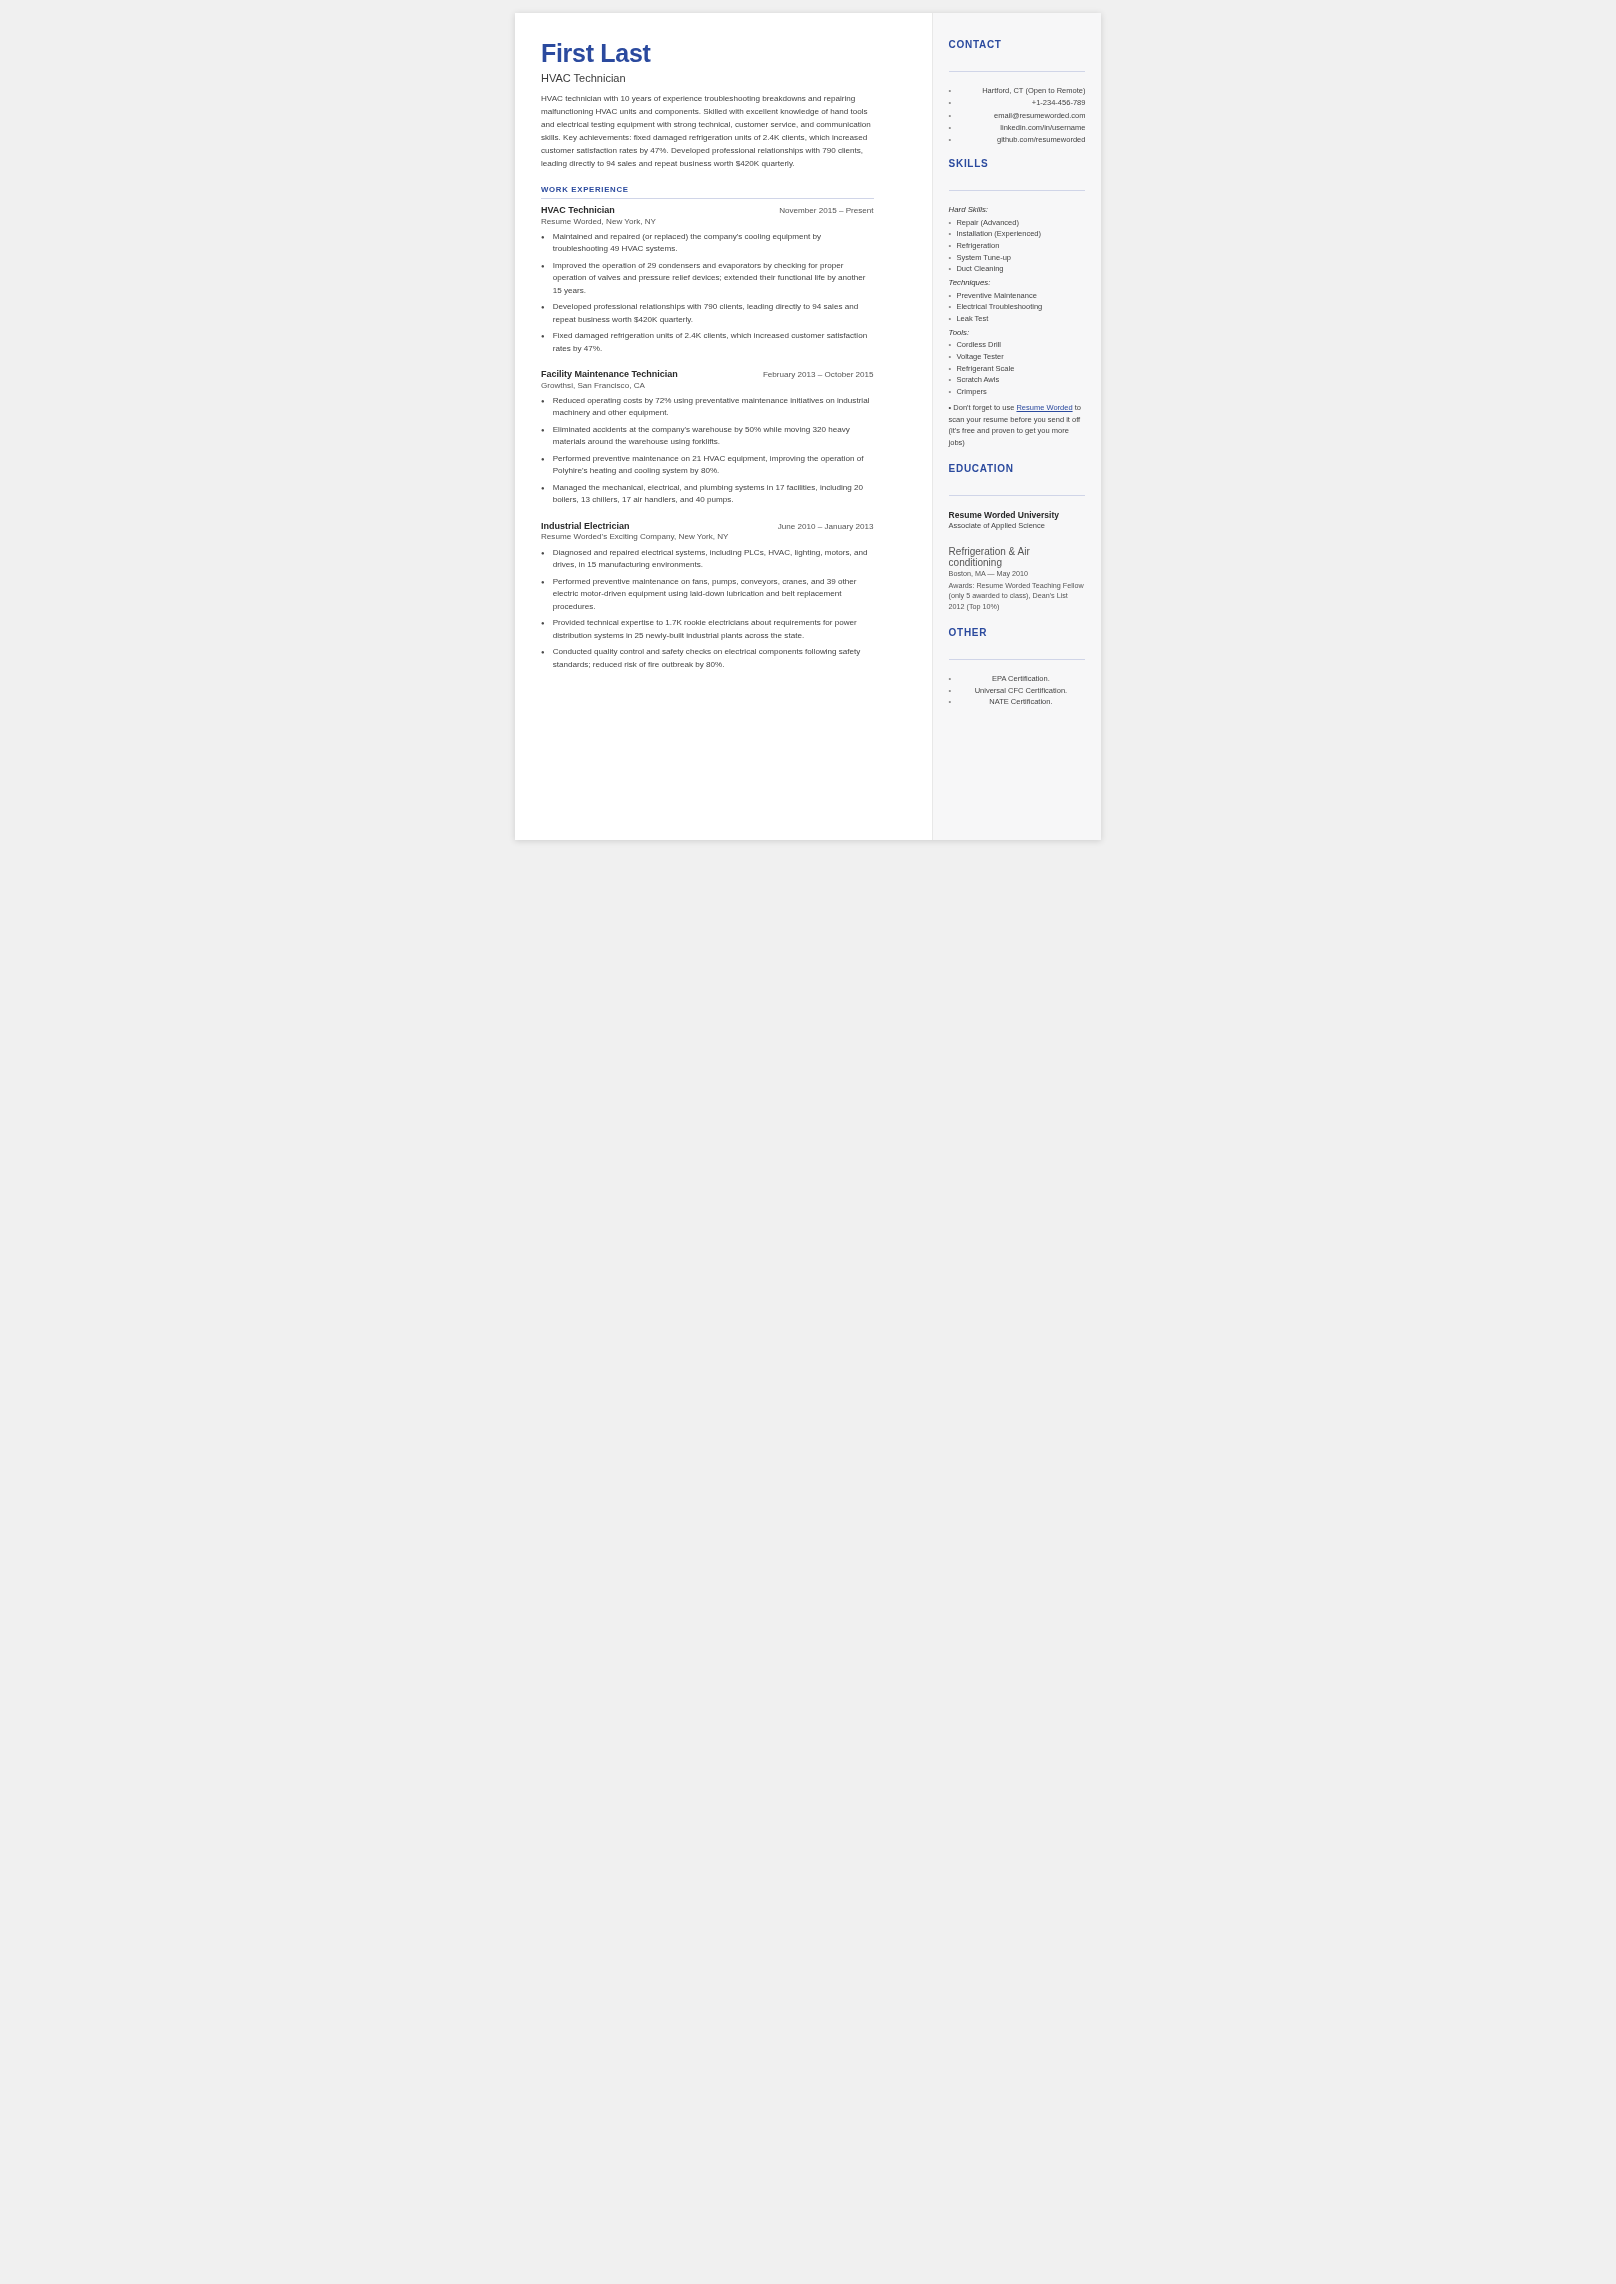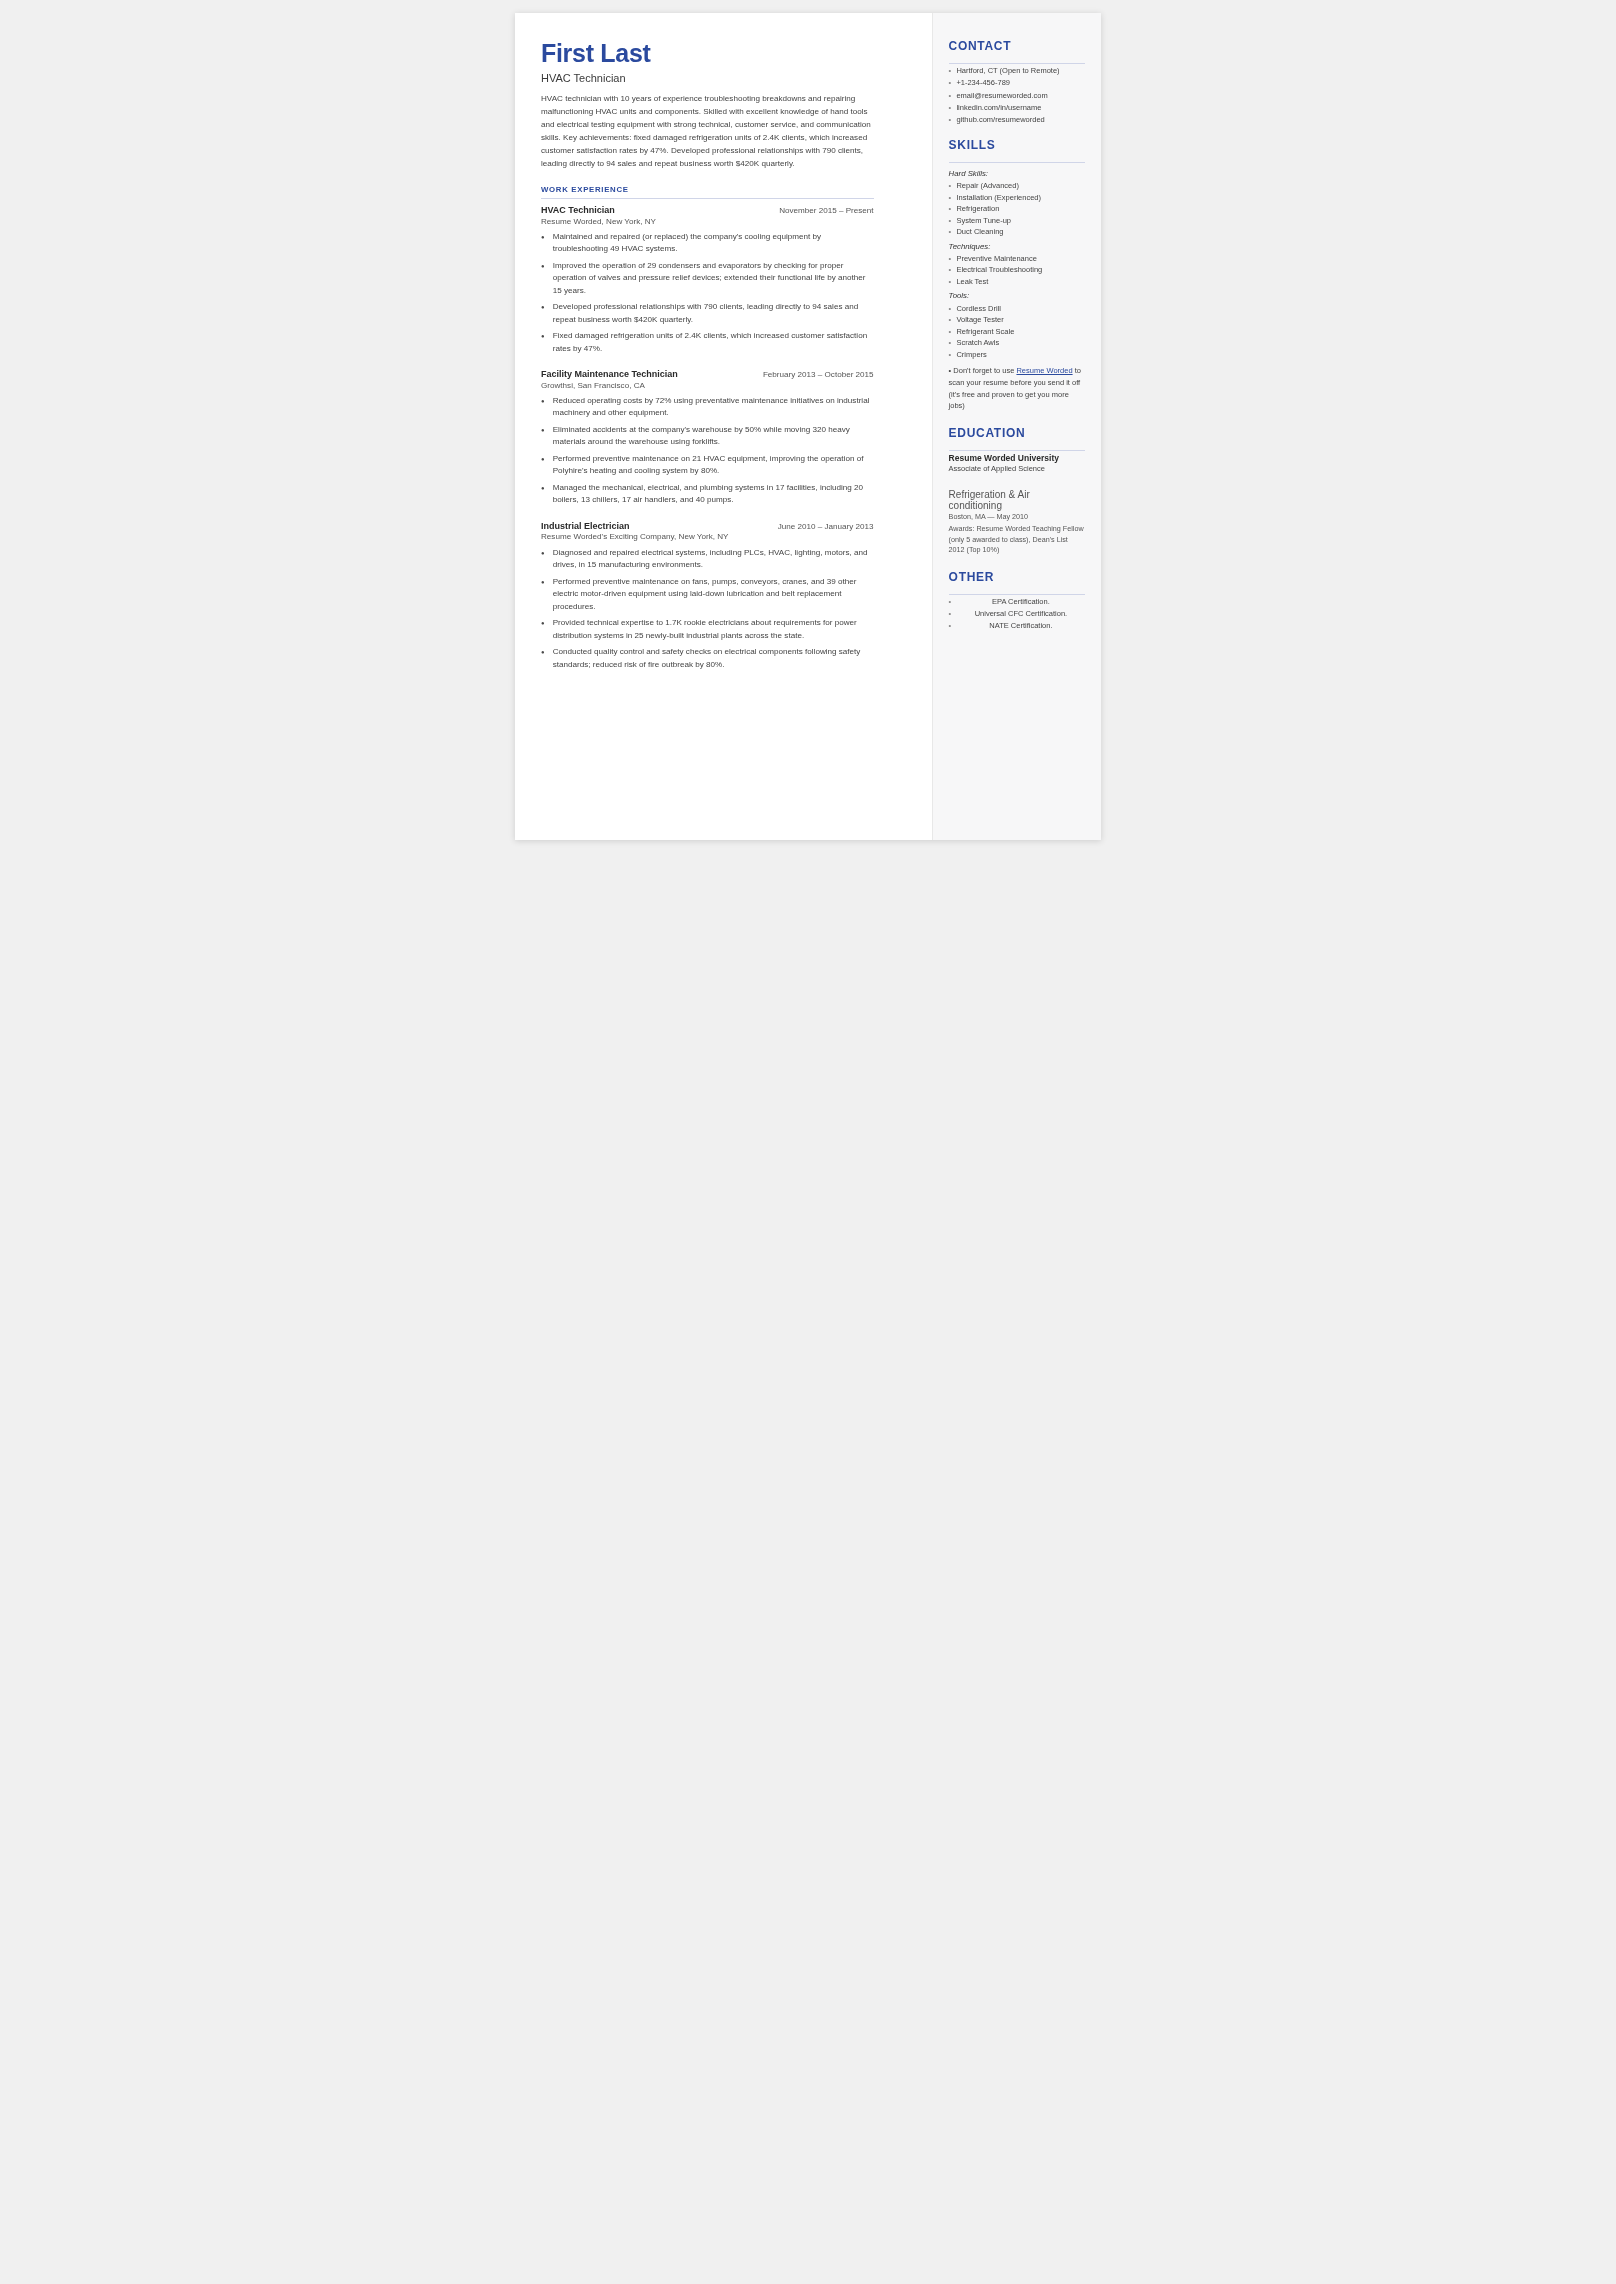--- a/index.html
+++ b/index.html
@@ -100,42 +100,43 @@
       content: "●";
       position: absolute;
       left: 0;
       color: #4a4a4a;
       font-size: 5.9px;
       top: 2px;
     }
 
     
     .right-section-label {
-      font-size: 12px;
+      font-size: 10px;
       font-weight: 700;
       color: #2b4a9e;
       letter-spacing: 0.7px;
       text-transform: uppercase;
-      margin-bottom: 2px;
-      padding-bottom: 10px;
+      margin-bottom: 14px;
+      padding-bottom: 21px;
       border-bottom: 1px solid #d0d5e8;
     }
     .right-section {
       margin-bottom: 14.3px;
     }
     .contact-list {
       list-style: none;
       padding: 0;
     }
     .contact-list li {
       font-size: 7.5px;
       color: #444;
       margin-bottom: 3.3px;
       padding-left: 7.8px;
       position: relative;
+      text-align: right;
     }
     .contact-list li::before {
       content: "•";
       position: absolute;
       left: 0;
       color: #888;
     }
     .skills-category {
       font-size: 7.8px;
       font-style: italic;

